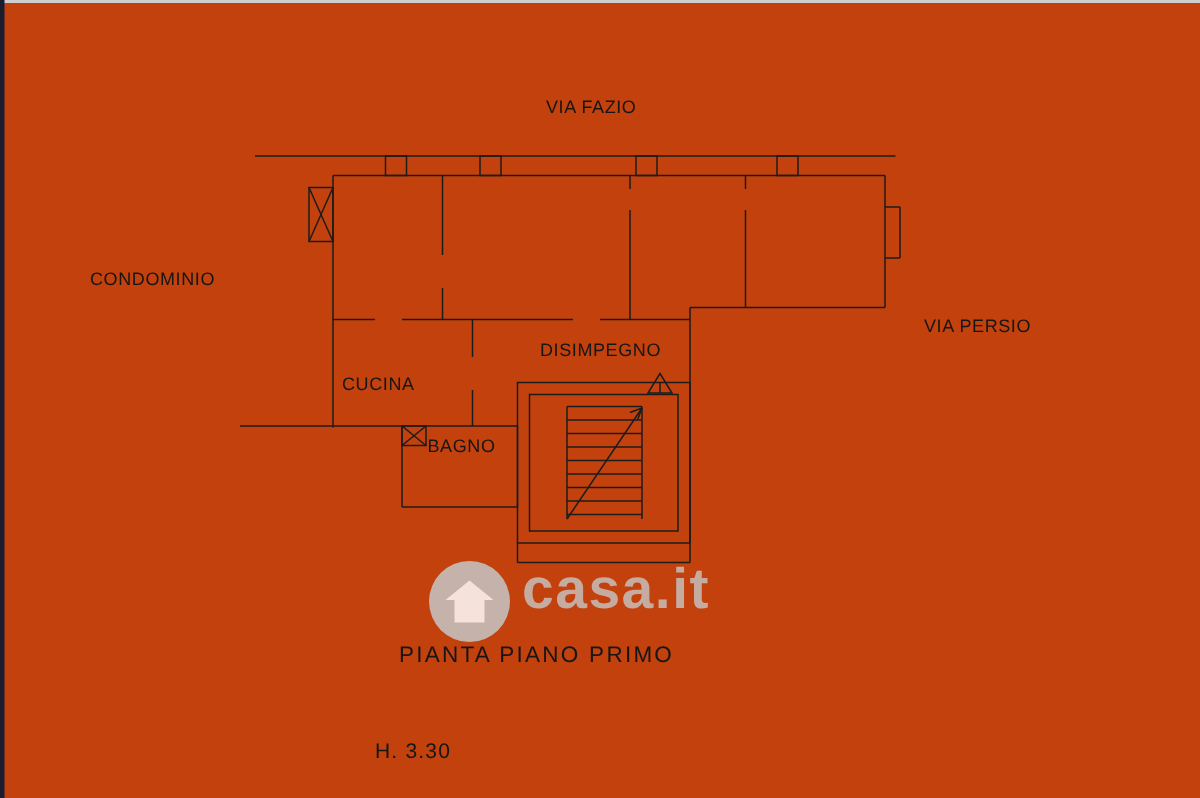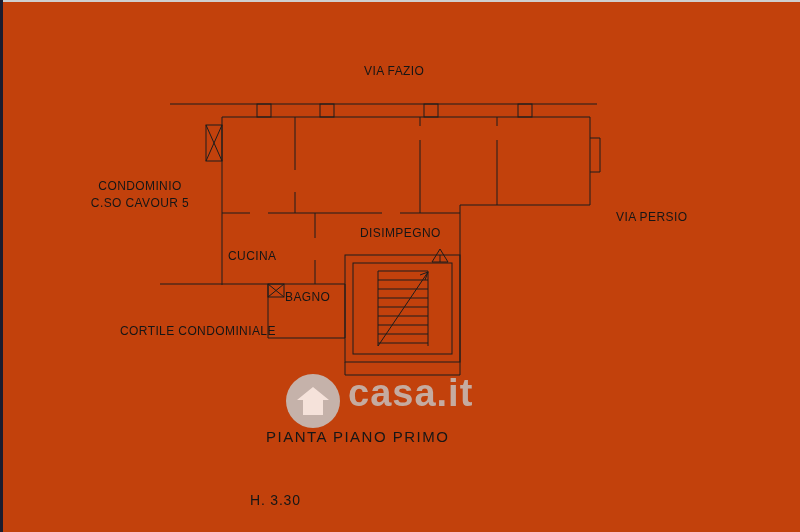--- a/index.html
+++ b/index.html
@@ -8,21 +8,21 @@
     font-family:"Liberation Sans","DejaVu Sans",sans-serif;
     color:var(--text,#161616);
   }
   .edge-top{position:absolute;left:0;top:0;width:800px;height:2px;background:var(--top-line,#cfcfcf);}
   .edge-left{position:absolute;left:0;top:0;width:3px;height:532px;background:var(--left-bar,#1c1c2e);}
   svg.plan{position:absolute;left:0;top:0;}
   .plan line,.plan rect,.plan path,.plan polygon{
     stroke:var(--line,#1c1c1c);fill:none;stroke-width:1;
   }
   .label{position:absolute;font-size:12px;letter-spacing:.4px;white-space:nowrap;}
-  .label.center{text-align:center;}
+  .label.center{}
   .condo{line-height:17px;}
   .plan-title{font-size:15px;letter-spacing:1.5px;}
   .plan-height{font-size:14px;letter-spacing:.8px;}
   .wm-badge{
     position:absolute;left:286px;top:374px;width:54px;height:54px;border-radius:50%;
     background:var(--watermark,#c6c6c6);opacity:.85;
     display:flex;align-items:center;justify-content:center;
   }
   .wm-text{
     position:absolute;left:348px;top:372px;font-size:38px;font-weight:bold;
@@ -126,30 +126,28 @@
       <line x1="440" y1="262" x2="440" y2="255"></line>
     </g>
   </svg>
 
   <div class="label" style="left:364px;top:64px;">VIA FAZIO</div>
 
   <div class="label" style="left:616px;top:166px;margin-top:44px;">VIA PERSIO</div>
 
   <div class="label center condo" style="left:60px;top:178px;width:160px;">
     <div>CONDOMINIO</div>
-    <div>C.SO CAVOUR 5</div>
   </div>
 
   <div class="label" style="left:228px;top:237px;margin-top:12px;">CUCINA</div>
 
   <div class="label" style="left:360px;top:226px;">DISIMPEGNO</div>
 
   <div class="label" style="left:285px;top:290px;">BAGNO</div>
 
-  <div class="label" style="left:120px;top:324px;">CORTILE CONDOMINIALE</div>
 
   <div class="label plan-title" style="left:266px;top:428px;">PIANTA PIANO PRIMO</div>
 
   <div class="label plan-height" style="left:250px;top:492px;">H. 3.30</div>
 
   <div class="wm-badge">
     <svg width="34" height="30" viewBox="0 0 34 30">
       <path d="M17 1 L1 14 L7 14 L7 29 L27 29 L27 14 L33 14 Z" fill="#ffffff" stroke="none"></path>
     </svg>
   </div>

